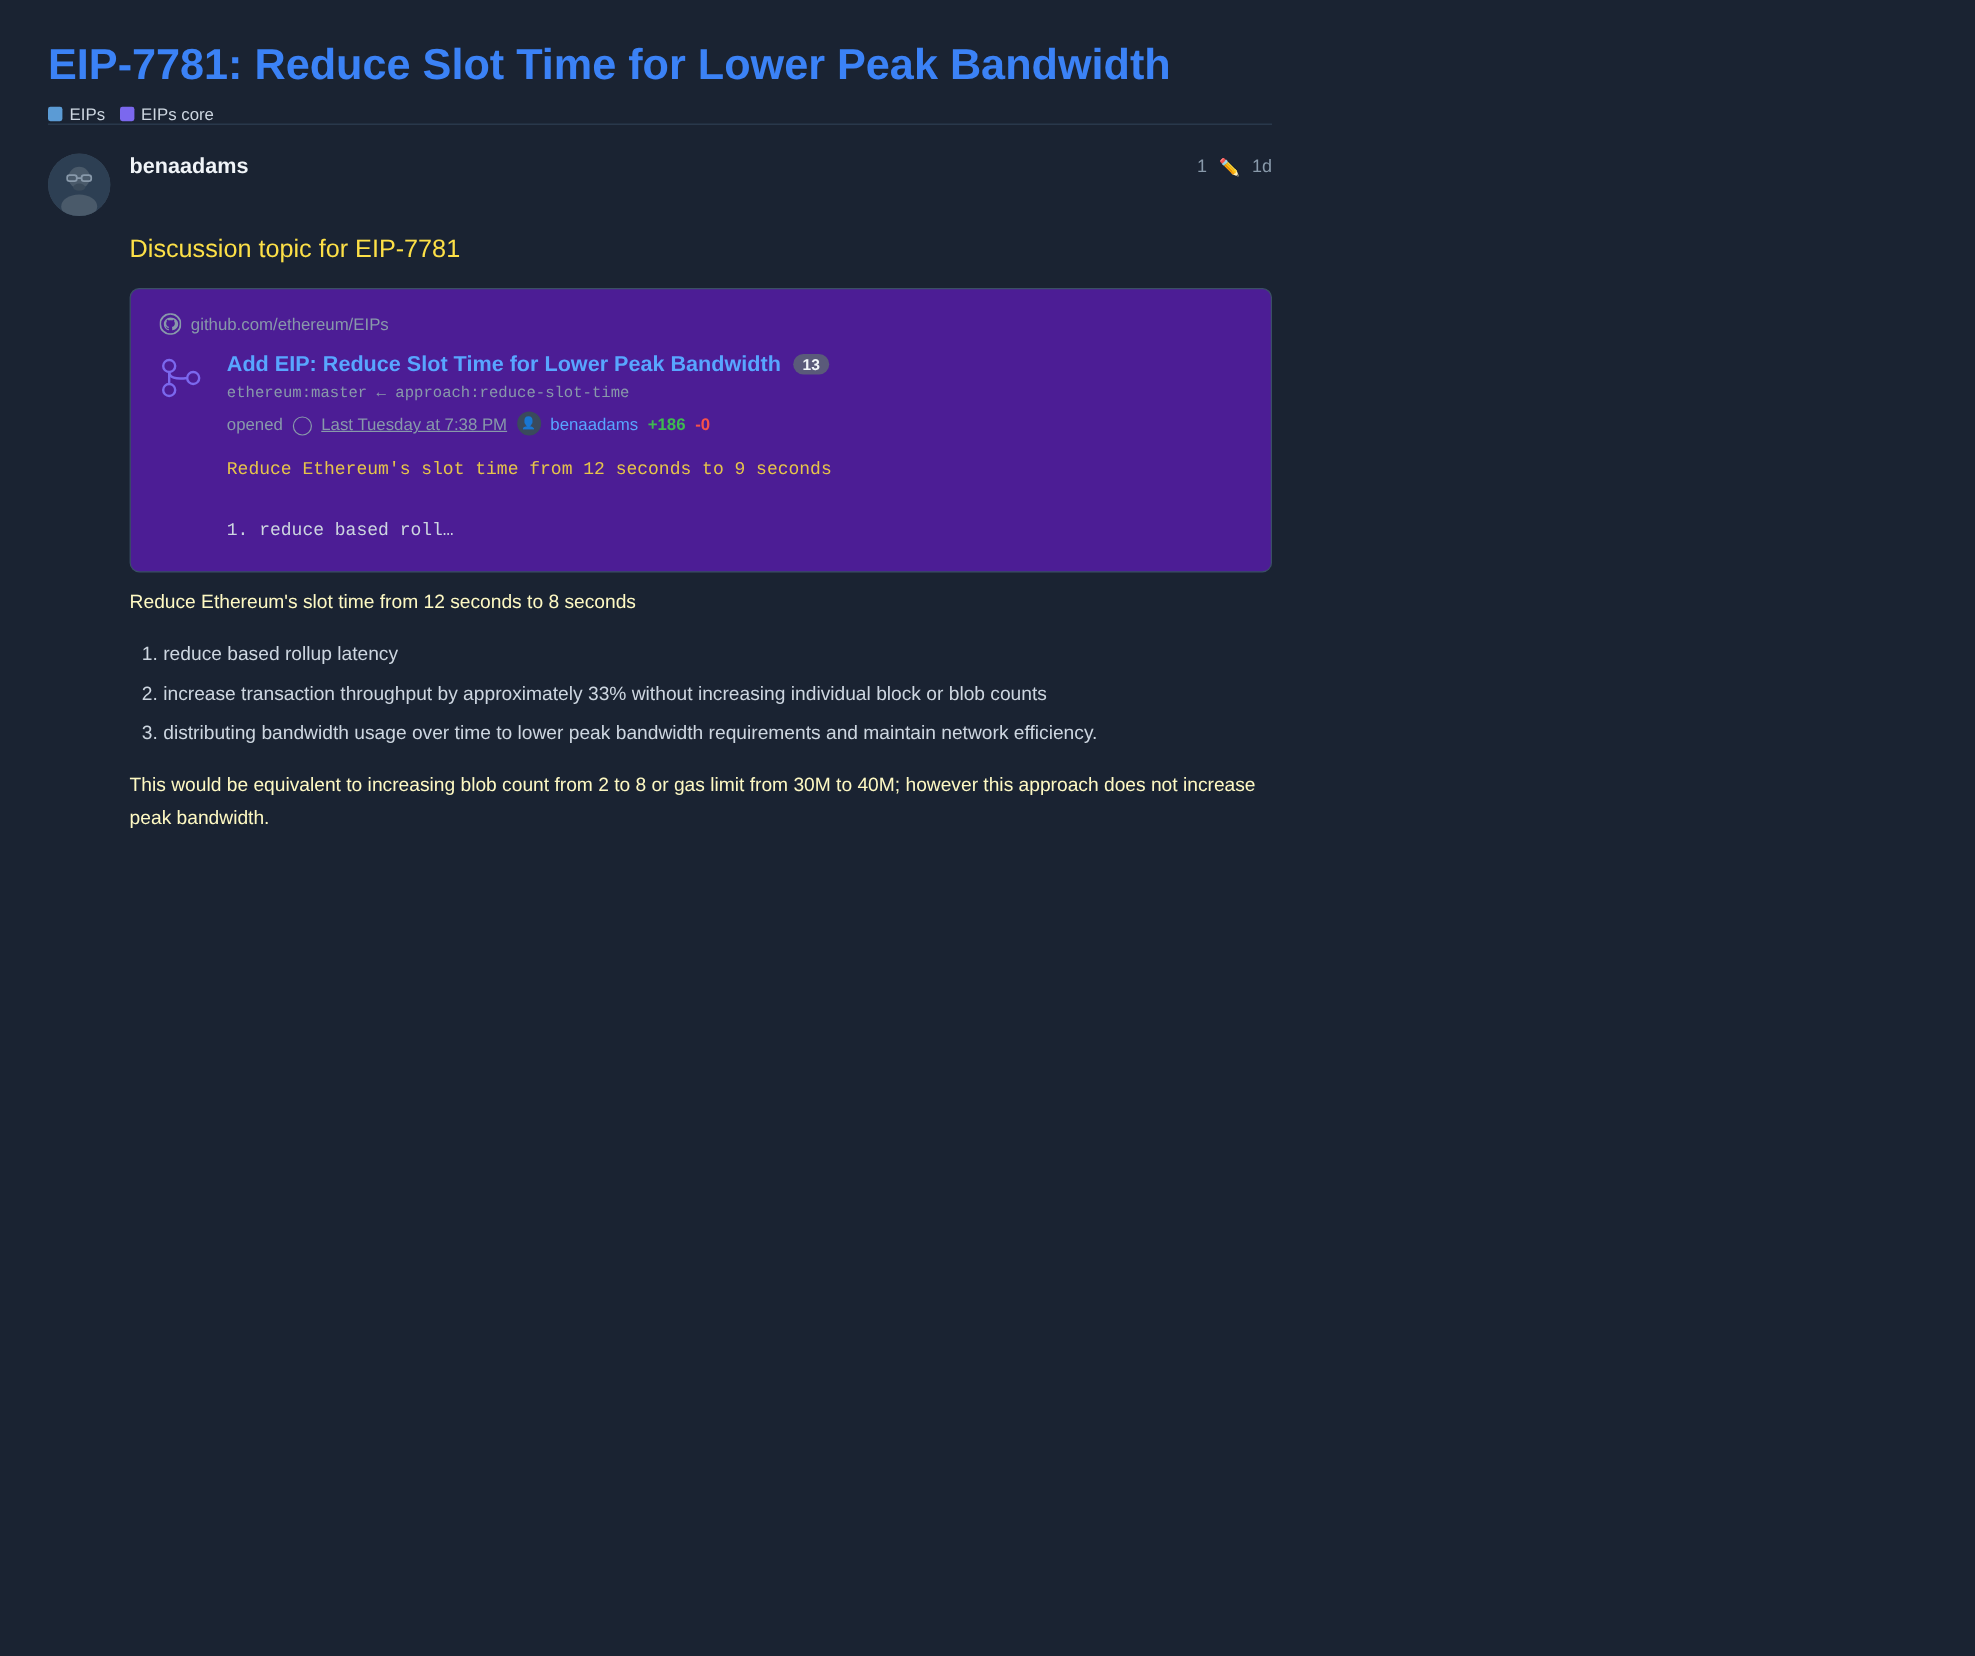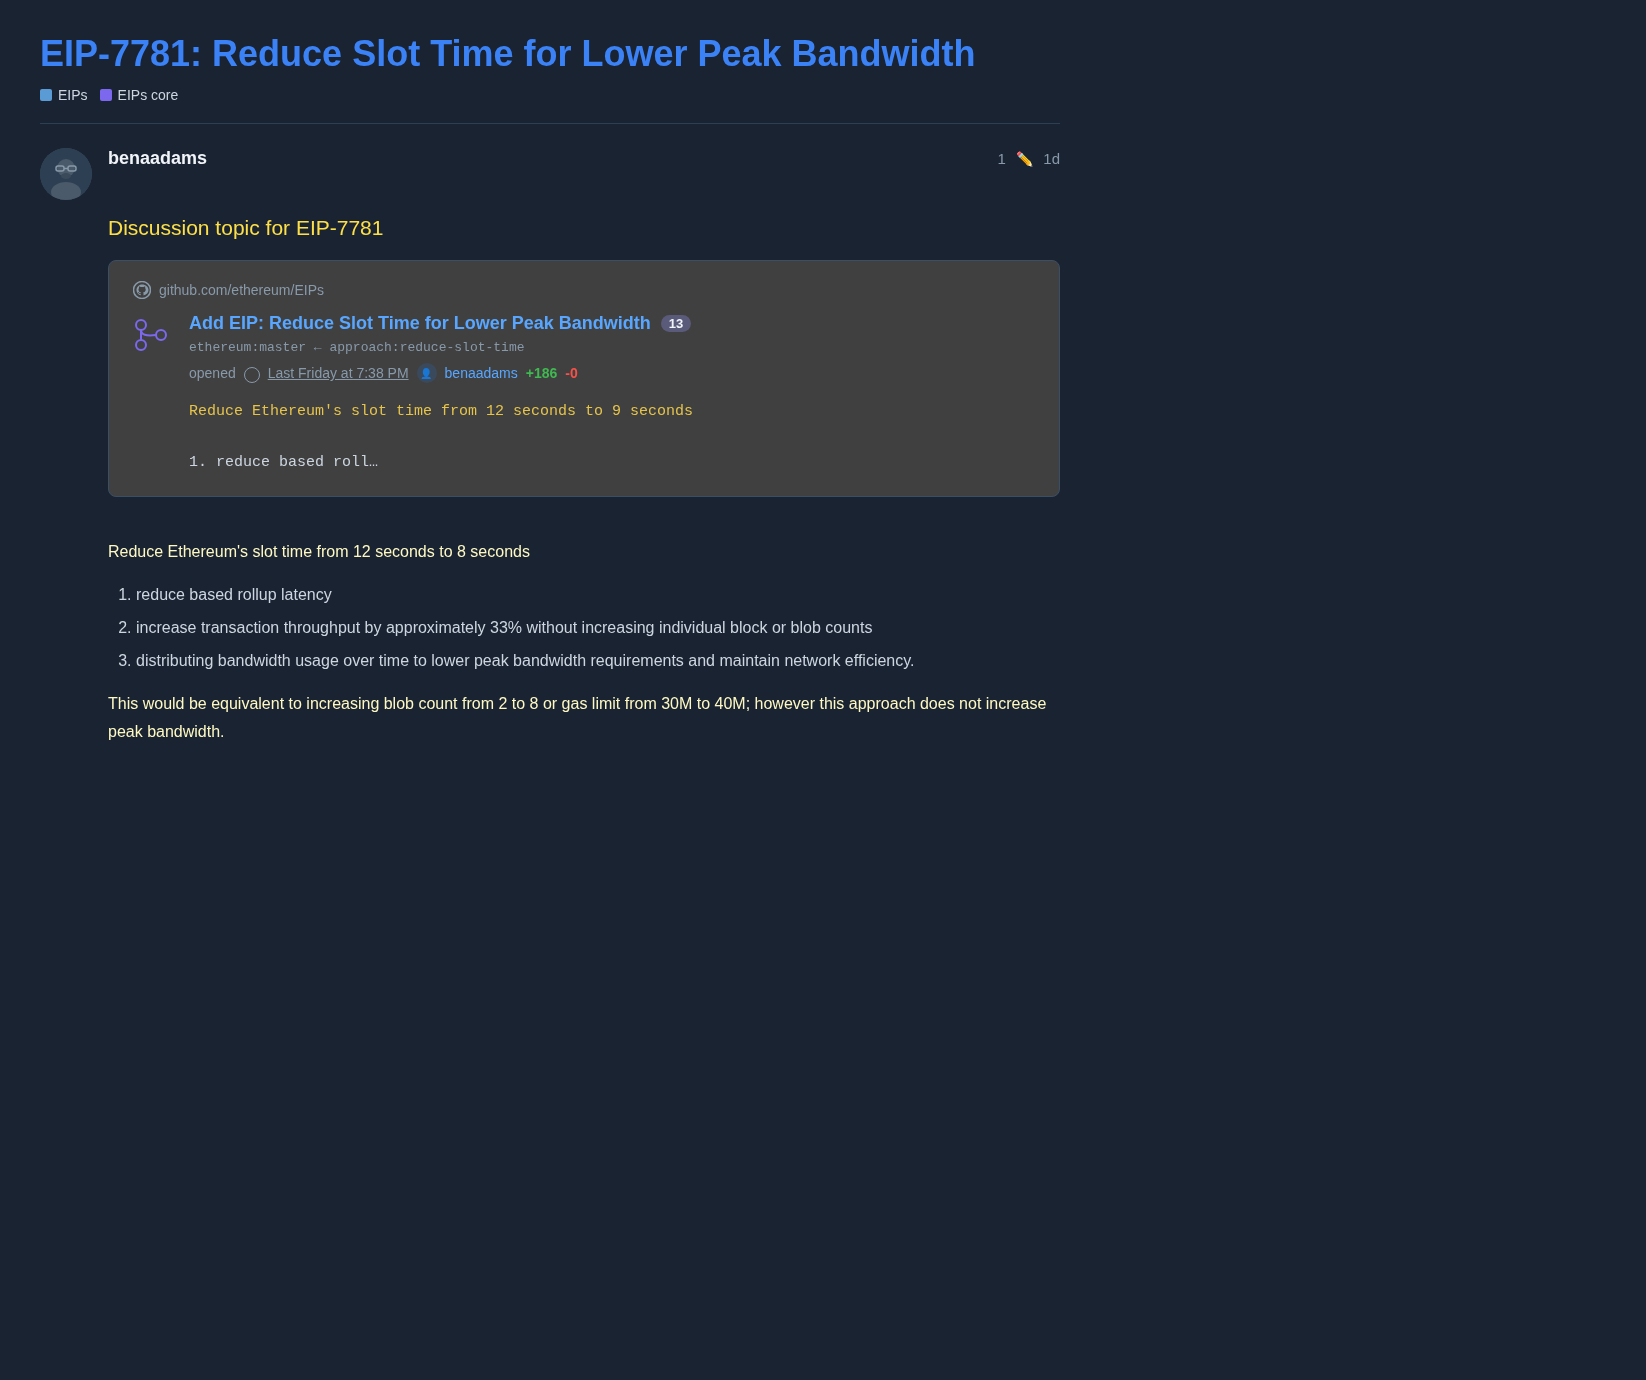--- a/index.html
+++ b/index.html
@@ -15,21 +15,20 @@
       font-size: 36px;
       font-weight: 700;
       color: #3b82f6;
       margin-bottom: 12px;
       line-height: 1.2;
     }
     .tags-row {
       display: flex;
       gap: 12px;
       align-items: center;
-      margin-bottom: 20px;
     }
     .tag {
       display: flex;
       align-items: center;
       gap: 6px;
       font-size: 14px;
       color: #cdd6e0;
     }
     .tag-square {
       width: 12px;
@@ -89,22 +88,22 @@
     }
     .post-description {
       font-size: 21px;
       color: #fde047;
       margin-bottom: 20px;
     }
     .github-card {
       border: 1px solid #3a4f65;
       border-radius: 8px;
       padding: 20px 24px;
-      background-color: #404040;
-      margin-bottom: 41px;
+      background-color: #4c1d95;
+      margin-bottom: 12px;
     }
     .github-card-header {
       display: flex;
       align-items: center;
       gap: 8px;
       margin-bottom: 14px;
       font-size: 14px;
       color: #8899aa;
     }
     .github-card-body {
@@ -292,21 +291,21 @@
           <span class="pr-badge">13</span>
         </div>
         <div class="pr-branch">
           <span>ethereum:master</span>
           <span> ← </span>
           <span>approach:reduce-slot-time</span>
         </div>
         <div class="pr-opened">
           <span>opened</span>
           <span class="globe-icon"></span>
-          <span class="pr-opened-link">Last Friday at 7:38 PM</span>
+          <span class="pr-opened-link">Last Tuesday at 7:38 PM</span>
           <span class="pr-author-avatar">👤</span>
           <span class="pr-author-name">benaadams</span>
           <span class="diff-added">+186</span>
           <span class="diff-removed">-0</span>
         </div>
 
         <div class="code-block">
           <span class="code-line slot-time">Reduce Ethereum's slot time from 12 seconds to 9 seconds</span>
           <span class="code-line">&nbsp;</span>
           <span class="code-line">1.  reduce based roll…</span>

